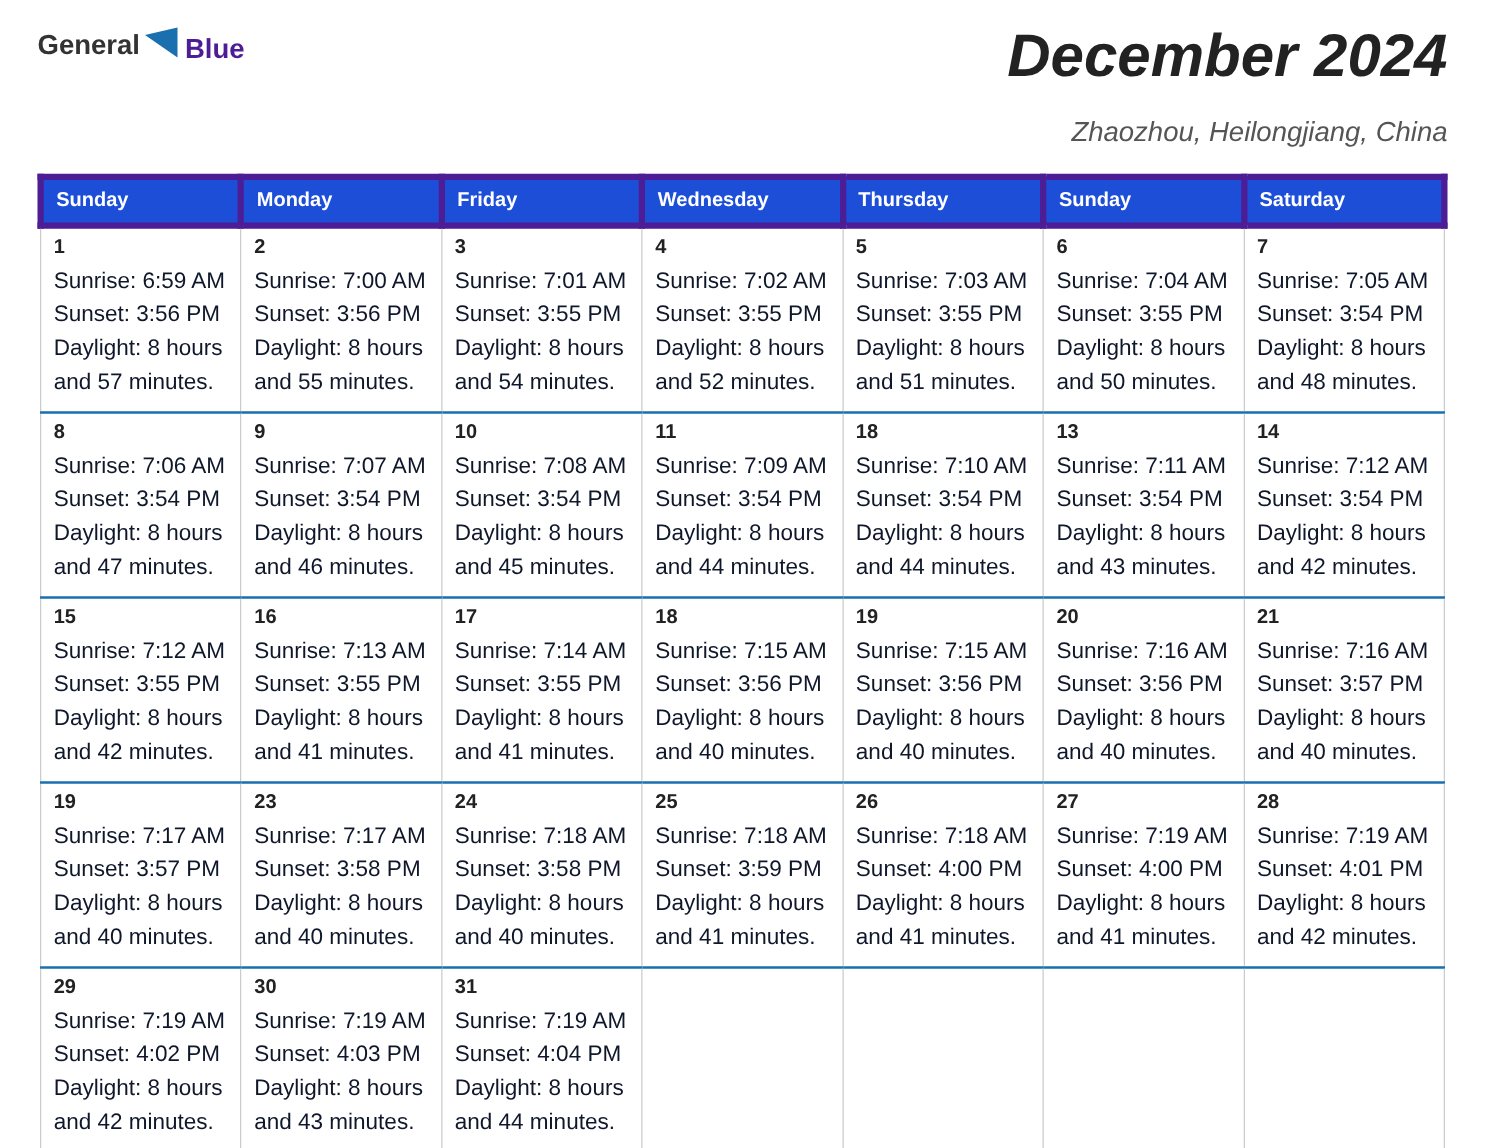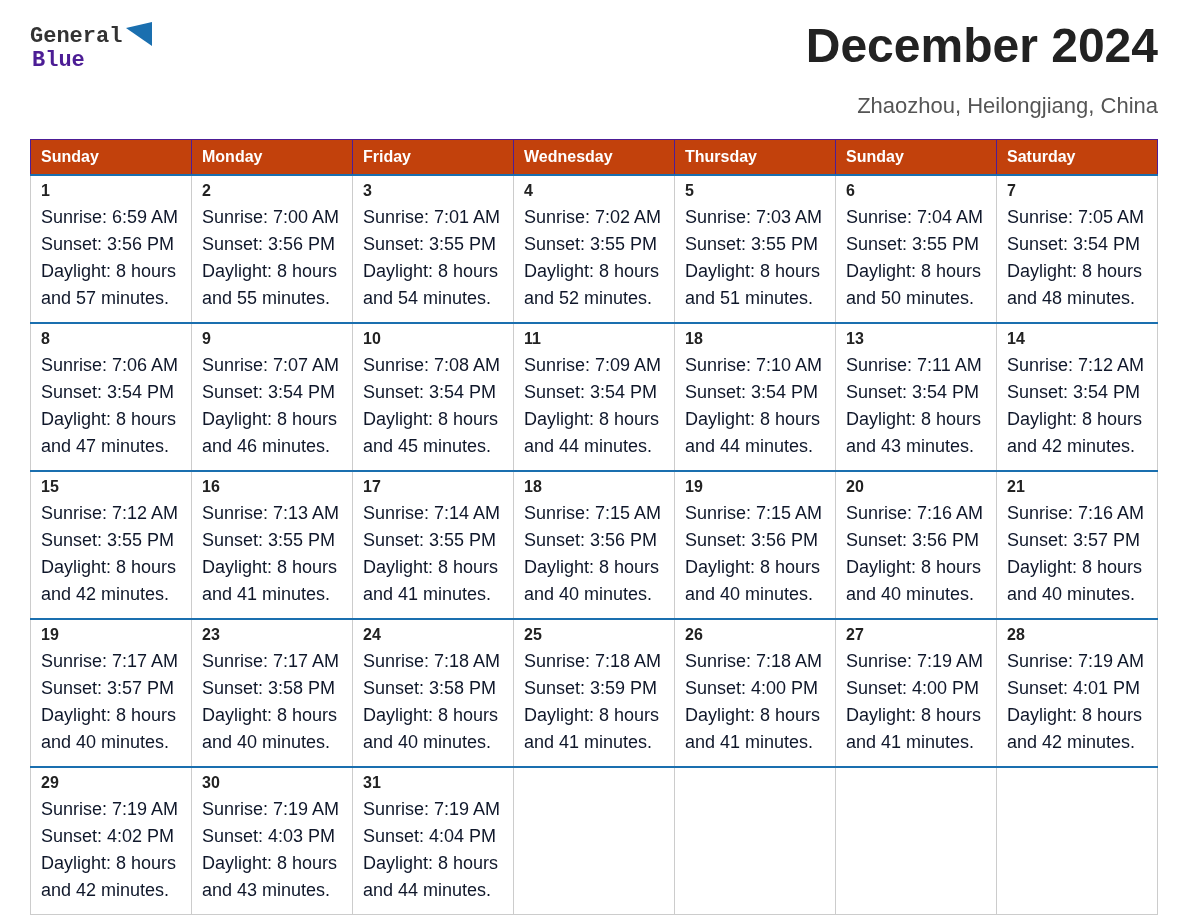--- a/index.html
+++ b/index.html
@@ -26,44 +26,45 @@
       font-weight: bold;
       color: #333;
     }
     .logo-icon {
       width: 32px;
       height: 32px;
       margin-left: 2px;
     }
     .title-area {
       text-align: right;
+      font-style: italic;
     }
     .month-title {
       font-size: 48px;
       font-weight: bold;
       color: #222;
       line-height: 1.1;
     }
     .location-title {
       font-size: 22px;
       color: #555;
       margin-top: 20px;
     }
     table {
       width: 100%;
       border-collapse: collapse;
     }
     th {
-      background-color: #c2410c;
+      background-color: #1d4ed8;
       color: #fff;
       font-size: 16px;
       font-weight: bold;
       padding: 8px 10px;
       text-align: left;
-      border: 1px solid #4c1d95;
+      border: 5px solid #4c1d95;
     }
     td {
       vertical-align: top;
       padding: 6px 10px 10px 10px;
       border: 1px solid #ccc;
       border-top: 2px solid #1a6faf;
       font-size: 13px;
       color: #333;
       width: calc(100% / 7);
       min-height: 110px;
@@ -86,21 +87,21 @@
     }
     tr td {
       border-bottom: 1px solid #ccc;
     }
   </style>
 </head>
 <body>
 
 <div class="header-area">
   <div class="logo">
-    <div style="display:flex; flex-direction:column; align-items:flex-start;font-family:Liberation Mono, monospace;">
+    <div style="display:flex; flex-direction:row; align-items:flex-end;">
       <div style="display:flex; align-items:center;">
         <span class="logo-text">General</span>
 
         <svg class="logo-icon" viewBox="0 0 32 32" width="36" height="32">
           <polygon points="2,8 28,2 28,26" fill="#1a6faf"></polygon>
         </svg>
       </div>
       <span class="logo-text" style="color:#4c1d95; font-size:22px; font-weight:bold; margin-top:-4px; margin-left:2px;">Blue</span>
     </div>
   </div>

